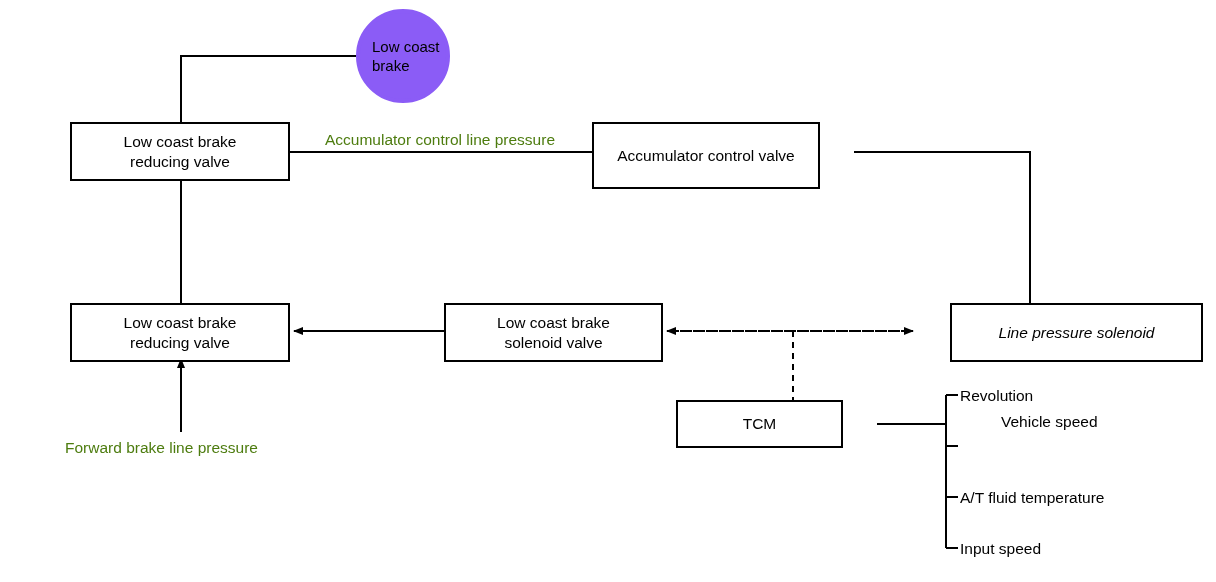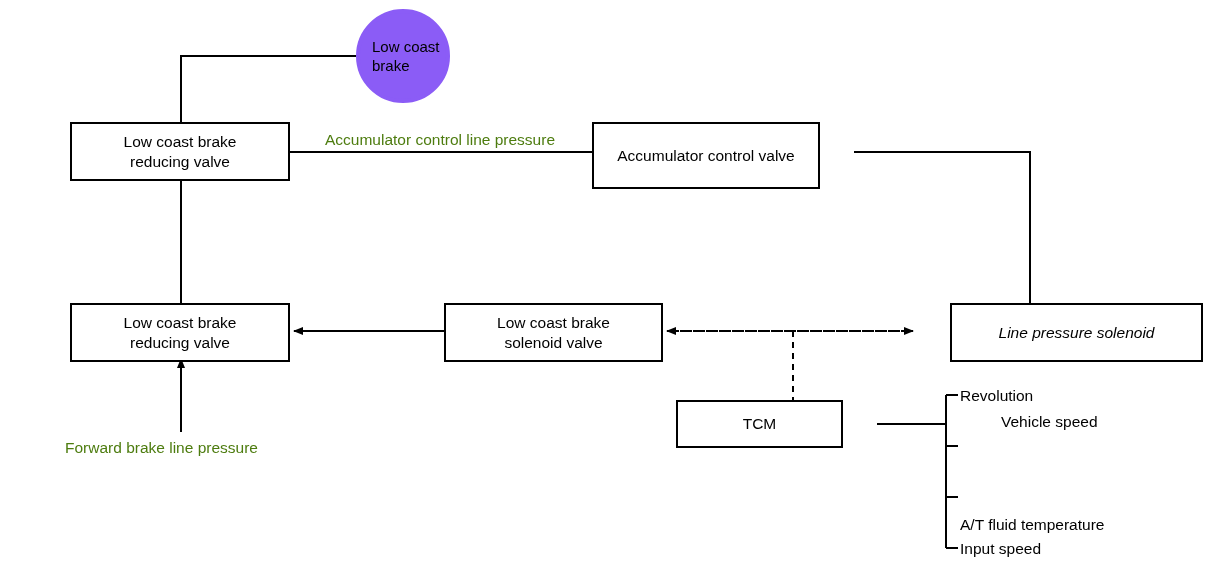--- a/index.html
+++ b/index.html
@@ -151,16 +151,16 @@
   </div>
 
   <div class="node-box" style="left:676px; top:400px; width:167px; height:48px;">
     <div>TCM</div>
   </div>
 
   <div class="free-label" style="left:65px; top:439px;">Forward brake line pressure</div>
 
   <div class="stack-label" style="left:960px; top:387px;">Revolution</div>
   <div class="stack-label" style="left:960px; top:413px;margin-left:41px;">Vehicle speed</div>
-  <div class="stack-label" style="left:960px; top:489px;margin-top:27px;">A/T fluid temperature</div>
+  <div class="stack-label" style="left:960px; top:489px;">A/T fluid temperature</div>
   <div class="stack-label" style="left:960px; top:540px;">Input speed</div>
 
 </div>
 
 </body></html>

